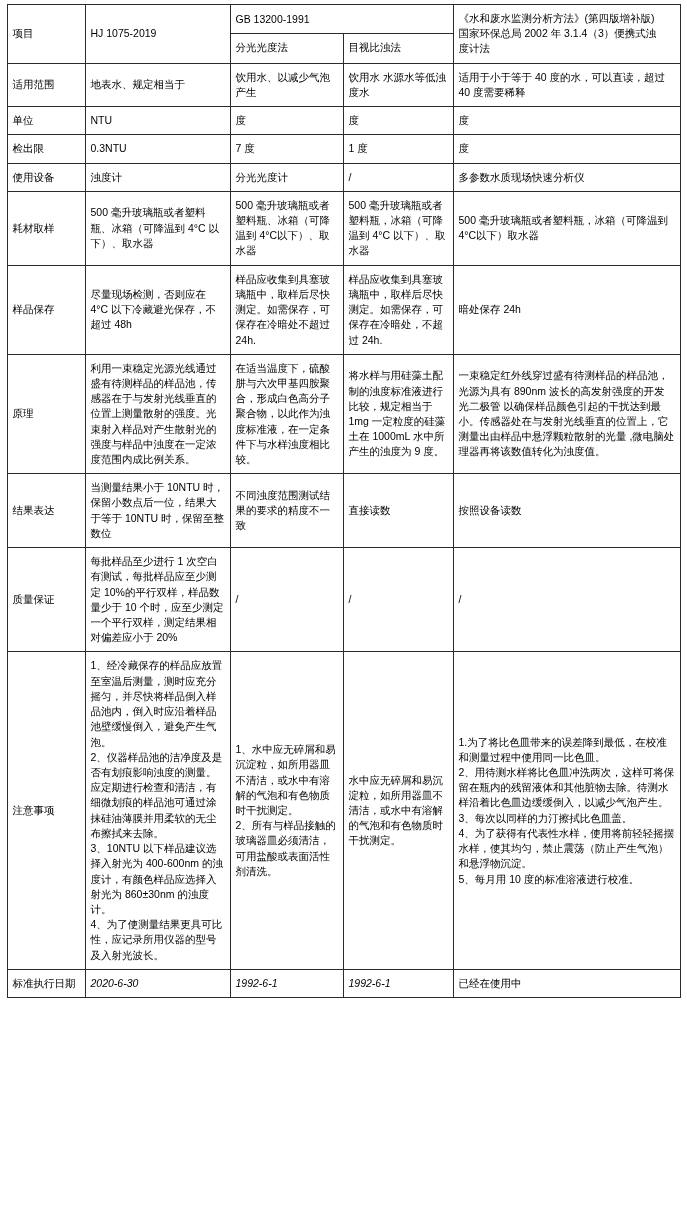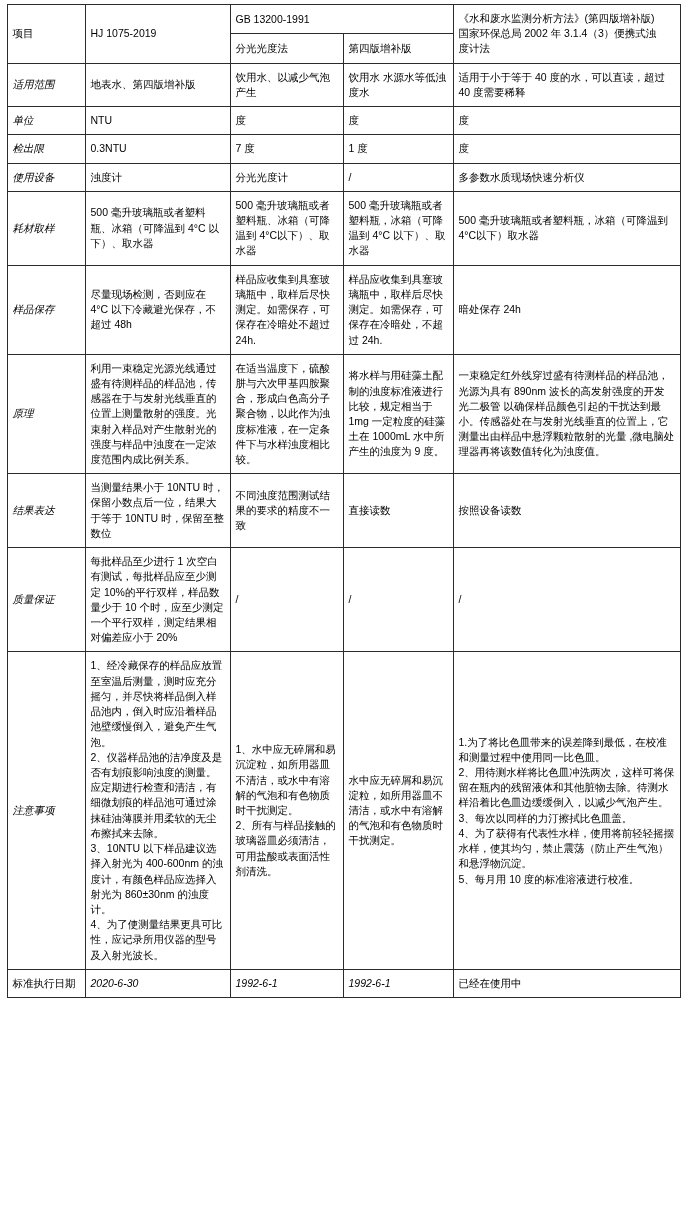--- a/index.html
+++ b/index.html
@@ -46,37 +46,37 @@
     text-align: center;
     font-weight: bold;
     font-size: 11px;
     padding: 5px 4px;
   }
   .hdr-sub {
     text-align: center;
     font-weight: bold;
     font-size: 11px;
     padding: 6px 4px;
+    font-family: Liberation Mono, monospace;
   }
   .hdr-item {
     text-align: center;
     font-weight: bold;
     font-size: 12px;
   }
   .hdr-hj {
     text-align: center;
     font-weight: bold;
     font-size: 12px;
   }
   .rowlabel {
     text-align: center;
     font-weight: bold;
     font-size: 11.5px;
     white-space: nowrap;
-    font-style: italic;
   }
   .ctr { text-align: center; }
   .cell-body { white-space: pre-line; }
   .footer-label {
     text-align: center;
     font-weight: bold;
     font-size: 11px;
     margin-left: 9px;
   }
   .footer-val {
@@ -109,26 +109,26 @@
         <td class="hdr-hj" rowspan="2">HJ 1075-2019</td>
         <td class="hdr-group" colspan="2">GB 13200-1991</td>
         <td class="hdr-group" rowspan="2">
           <div>《水和废水监测分析方法》(第四版增补版)</div>
           <div>国家环保总局 2002 年 3.1.4（3）便携式浊</div>
           <div>度计法</div>
         </td>
       </tr>
       <tr>
         <td class="hdr-sub">分光光度法</td>
-        <td class="hdr-sub">第四版增补版</td>
+        <td class="hdr-sub">目视比浊法</td>
       </tr>
 
       <tr>
         <td class="rowlabel">适用范围</td>
-        <td class="cell-body">地表水、第四版增补版</td>
+        <td class="cell-body">地表水、规定相当于</td>
         <td class="cell-body">饮用水、以减少气泡产生</td>
         <td class="cell-body">饮用水 水源水等低浊度水</td>
         <td class="cell-body">适用于小于等于 40 度的水，可以直读，超过 40 度需要稀释</td>
       </tr>
 
       <tr>
         <td class="rowlabel">单位</td>
         <td class="ctr">NTU</td>
         <td class="ctr">度</td>
         <td class="ctr">度</td>

